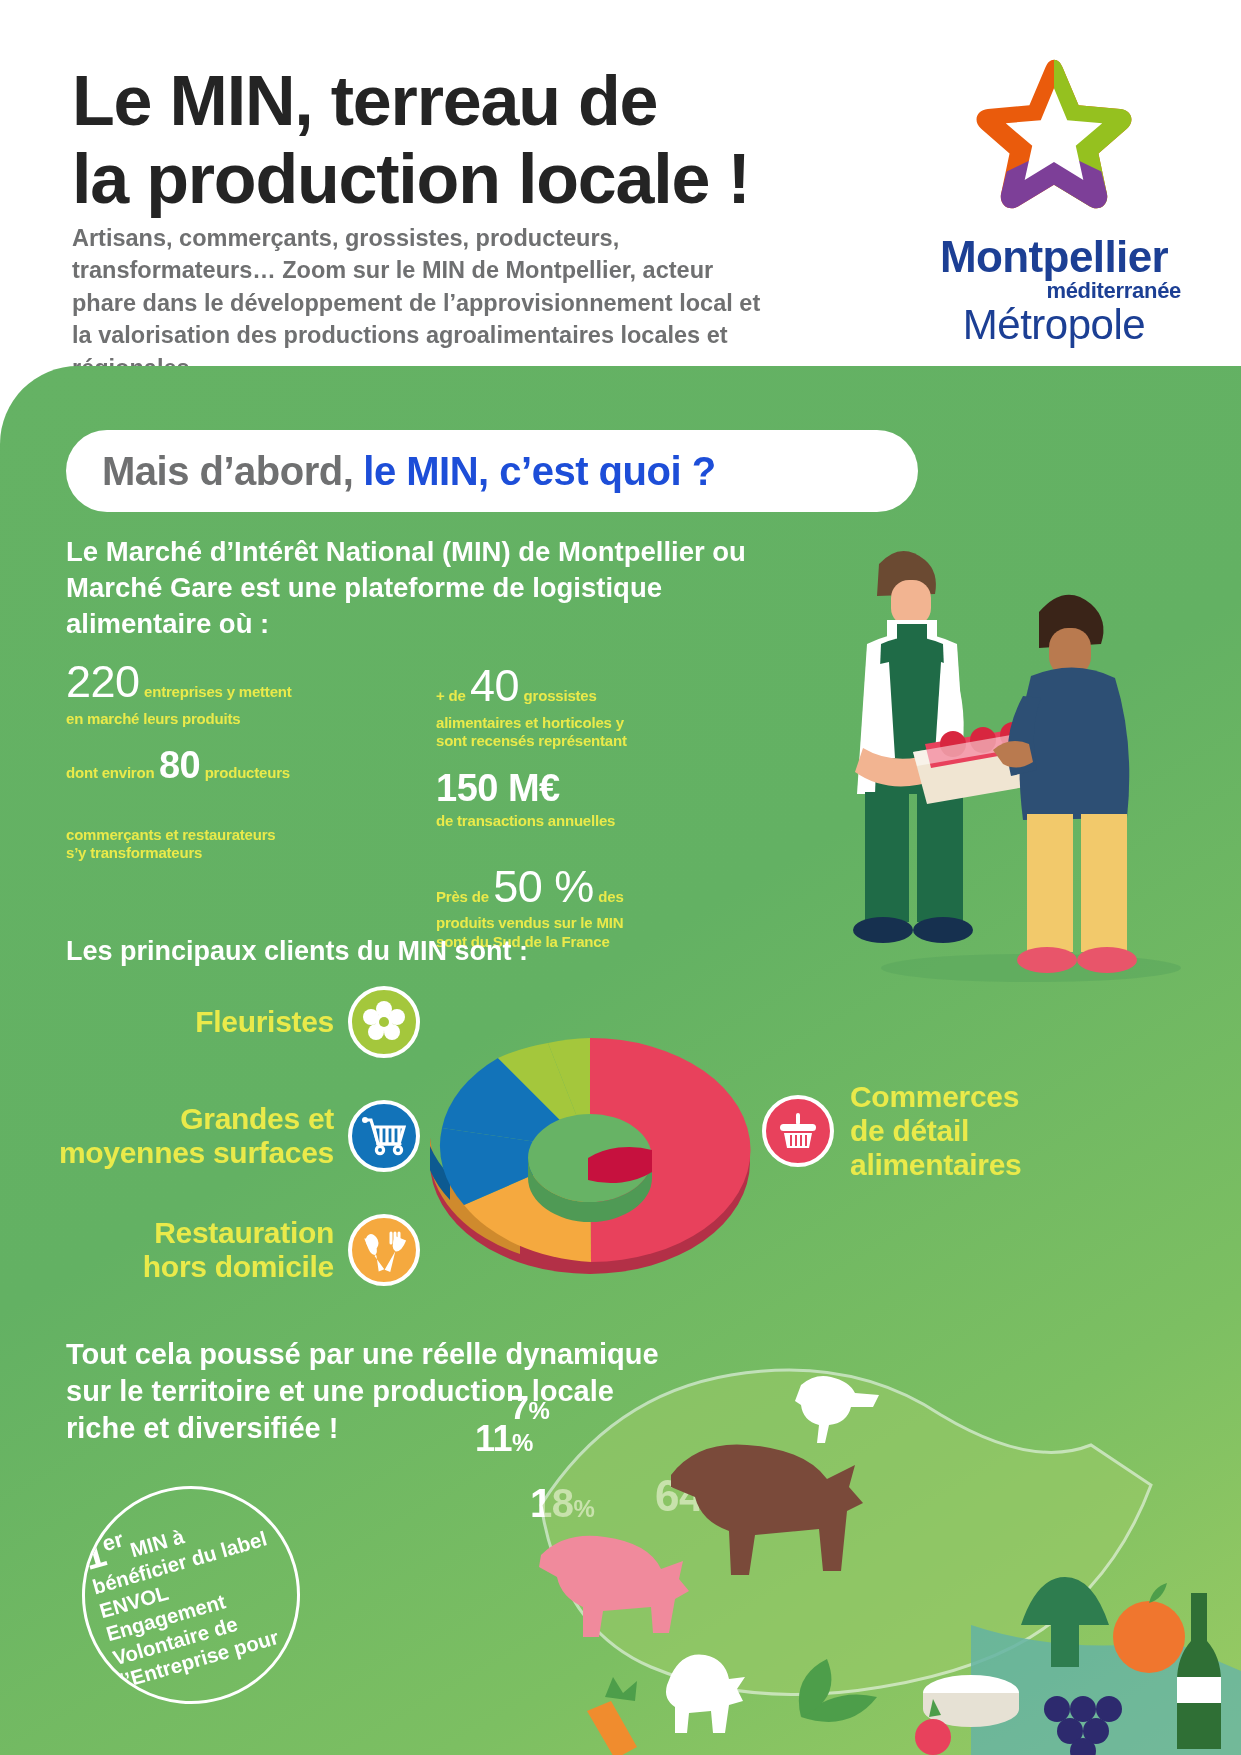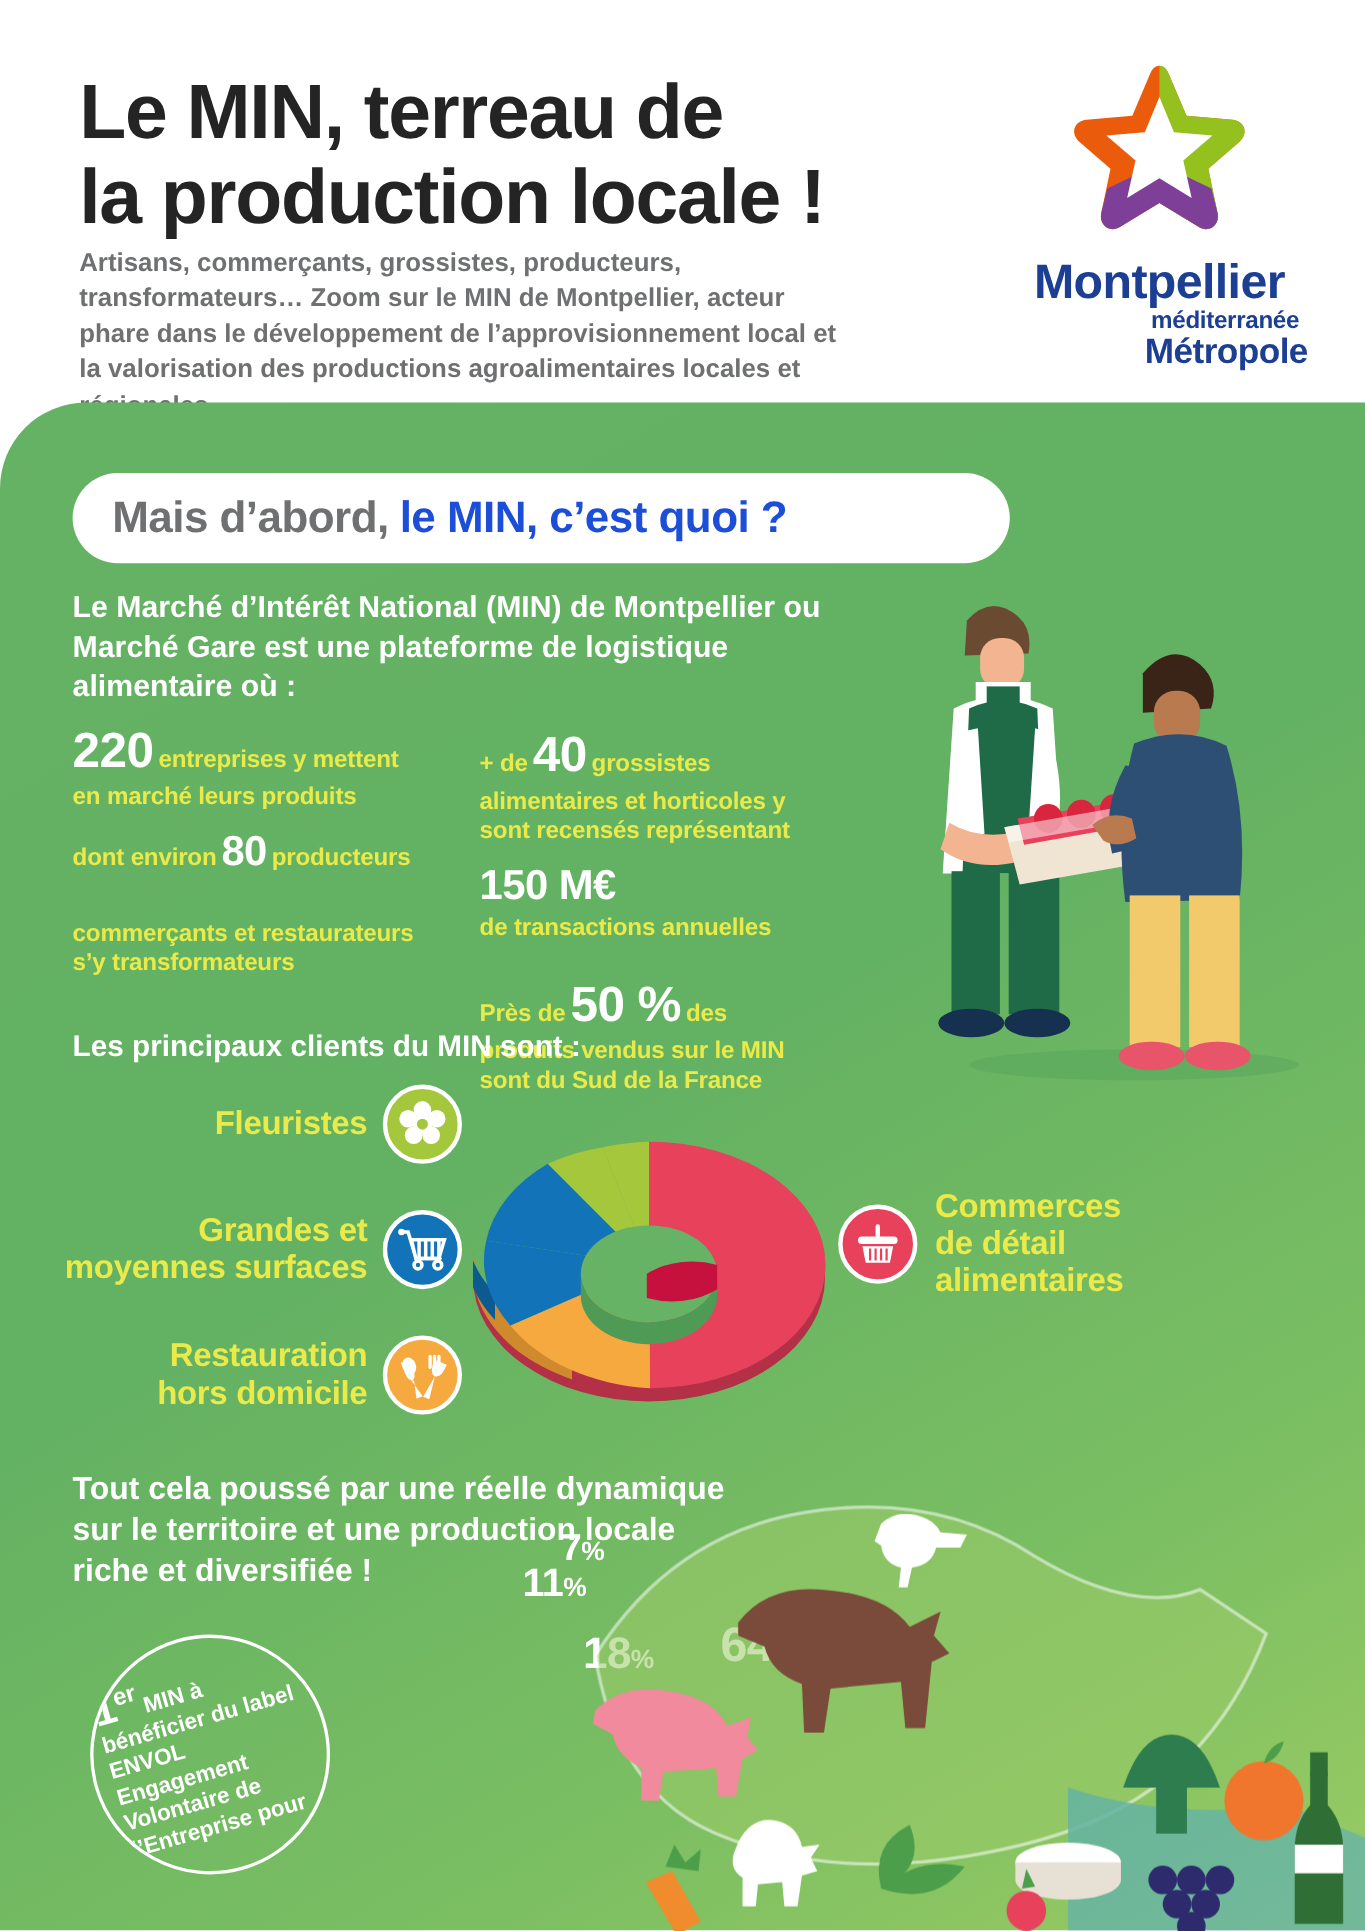--- a/index.html
+++ b/index.html
@@ -63,22 +63,22 @@
   .logo-line1 {
     font-size: 44px; font-weight: bold; color: #1c3f94;
     letter-spacing: -0.6px; line-height: 1; margin-top: 4px;
   }
   .logo-line2 {
     font-size: 22px; font-weight: bold; color: #1c3f94;
     letter-spacing: -0.3px; line-height: 1.1; text-align: right;
     padding-right: 8px;
   }
   .logo-line3 {
-    font-size: 32px; font-weight: bold; color: #1c3f94;
-    letter-spacing: -0.5px; line-height: 1.05; text-align: right;
+    font-size: 42px; font-weight: normal; color: #1c3f94;
+    letter-spacing: -0.5px; line-height: 1.05;
   }
 
   
   .green-panel {
     position: absolute;
     left: 0; top: 366px;
     width: 1241px;
     height: 1389px;
     background: linear-gradient(150deg, #65b264 0%, #63b163 45%, #7cbf62 78%, #9acb63 100%);
     border-top-left-radius: 78px;
@@ -107,23 +107,23 @@
     font-weight: bold;
     line-height: 1.3;
     color: #ffffff;
   }
 
   
   .stats-left  { position: absolute; left: 66px;  top: 288px; width: 390px; }
   .stats-right { position: absolute; left: 436px; top: 292px; width: 300px; }
 
   .stat { margin-bottom: 14px; }
-  .big   { font-size: 45px; font-weight: bold; color: #ffffff; letter-spacing: -0.5px; }
+  .big   { font-size: 45px; font-weight: normal; color: #ffffff; letter-spacing: -0.5px; }
   .big-s { font-size: 38px; font-weight: bold; color: #ffffff; letter-spacing: -0.5px; }
-  .sm    { font-size: 22px; font-weight: bold; color: #eaea4a; letter-spacing: -0.2px; }
+  .sm    { font-size: 15px; font-weight: bold; color: #eaea4a; letter-spacing: -0.2px; }
   .stat-line { line-height: 1.24; }
 
   
   .illus { position: absolute; right: 40px; top: 150px; width: 400px; height: 470px; }
 
   
   .clients-title {
     position: absolute;
     left: 66px; top: 570px;
     font-size: 27px; font-weight: bold; color: #ffffff;

